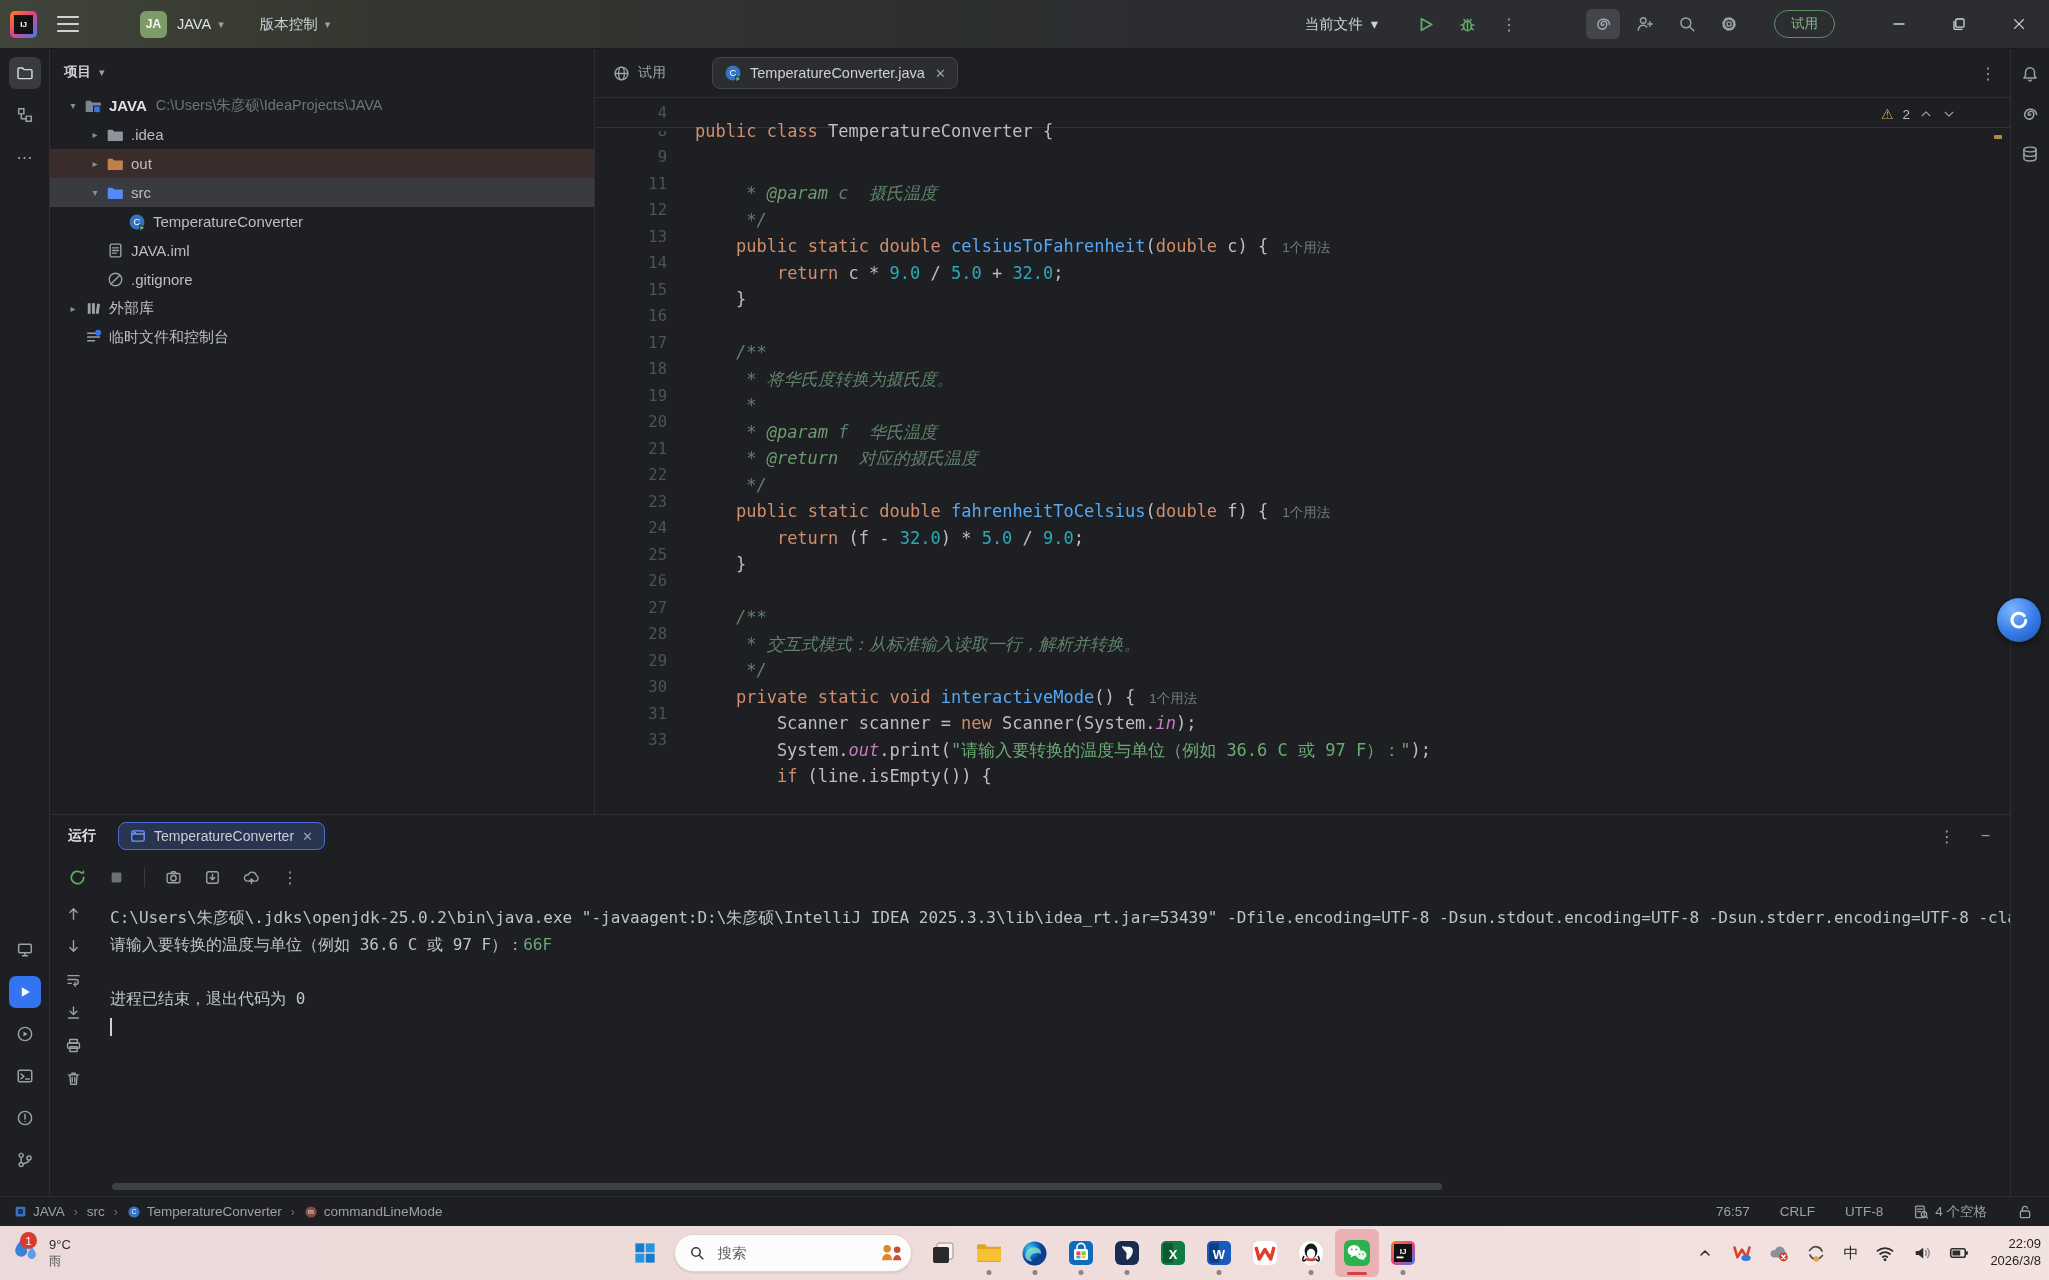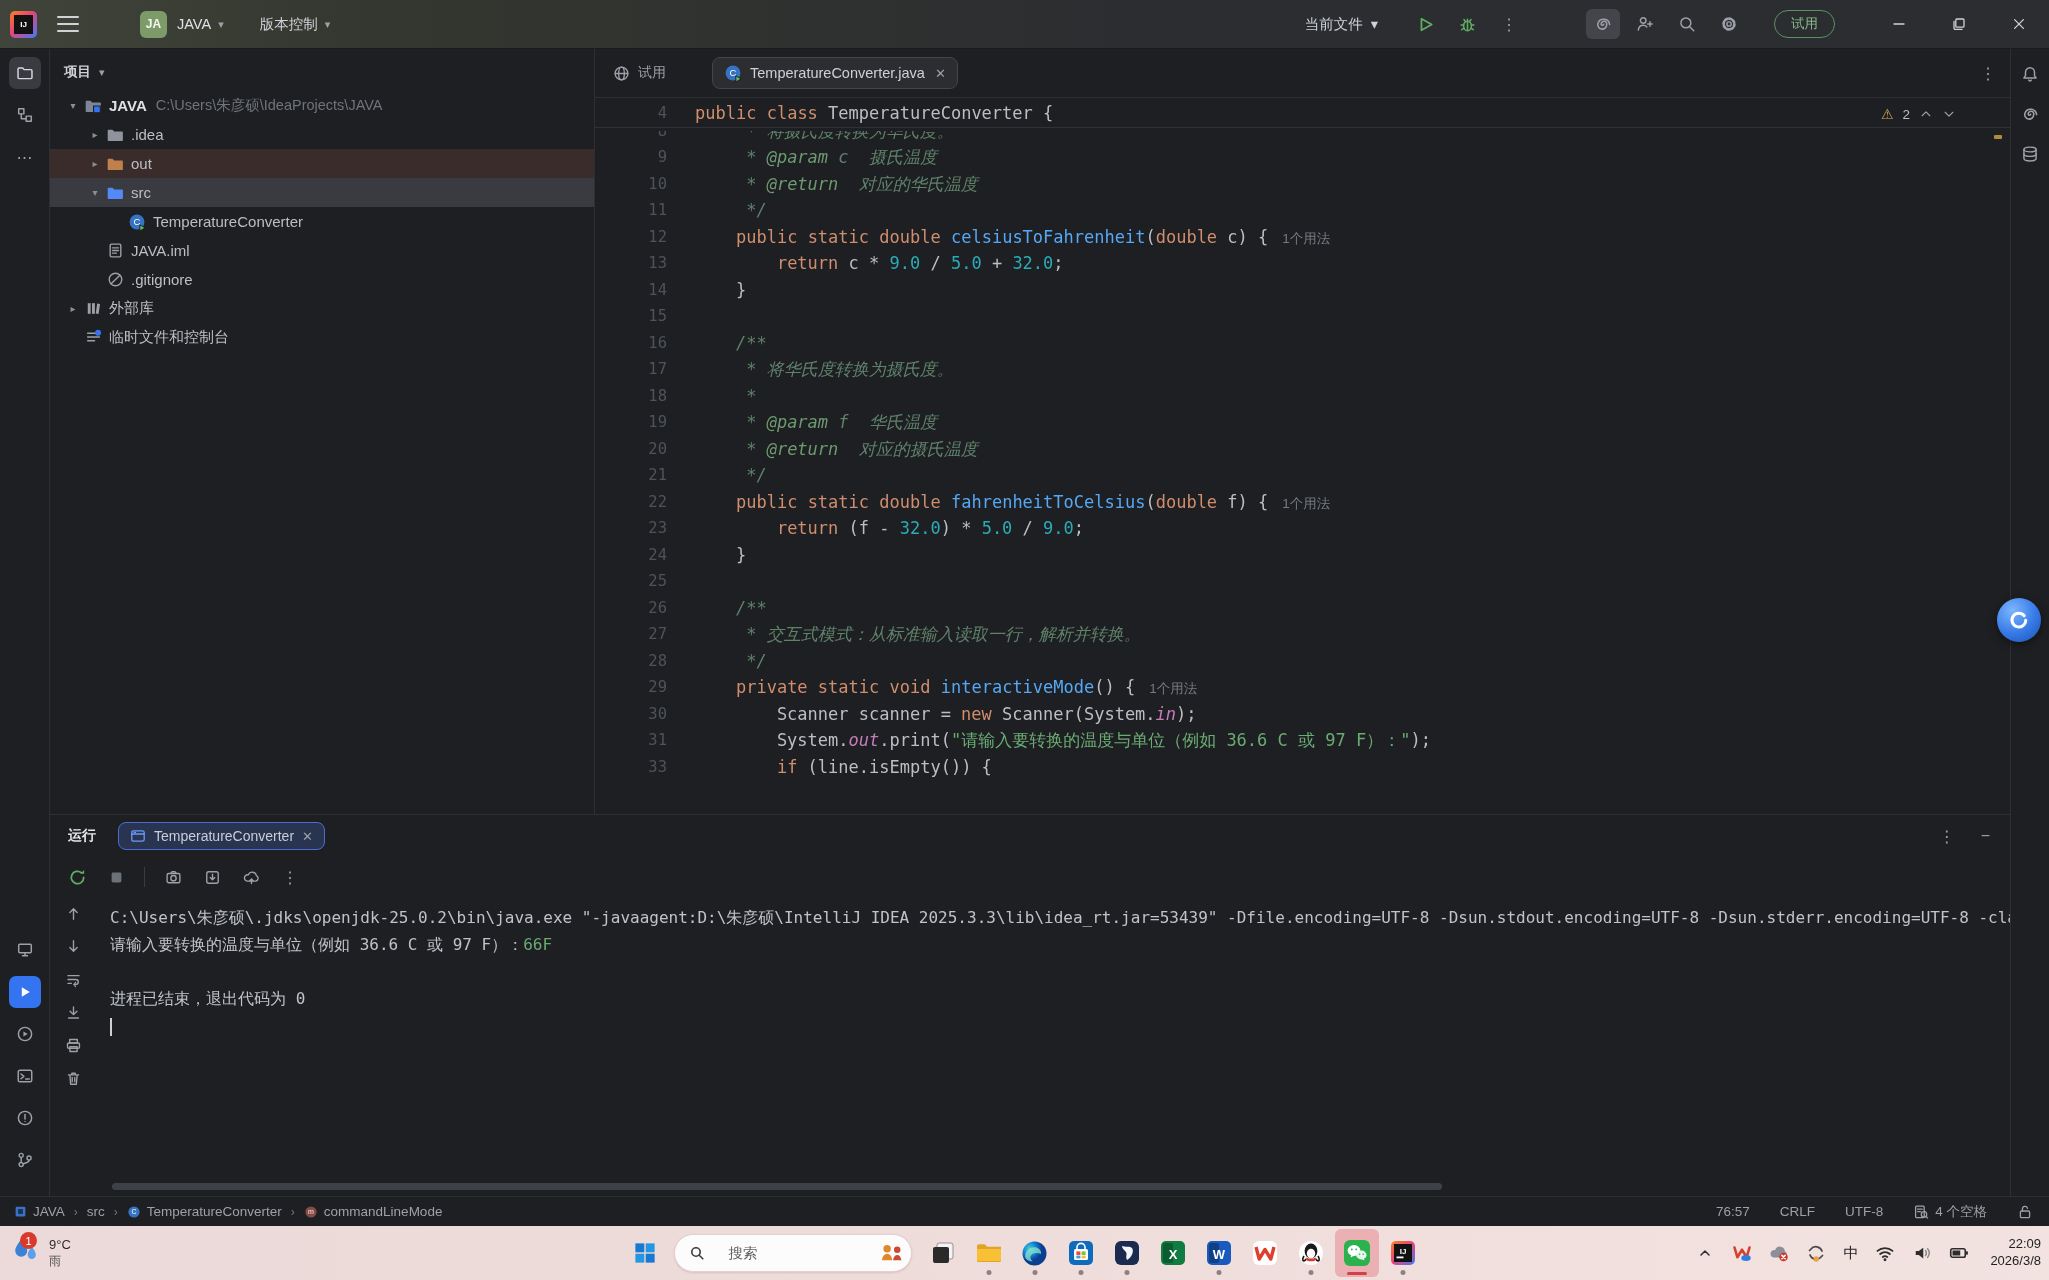--- a/index.html
+++ b/index.html
@@ -73,21 +73,21 @@
   .tabbar .kebab { margin-left:auto; color:#9da0a8; font-size:16px; cursor:pointer; }
 
   .code-font { font-family:"DejaVu Sans Mono","Liberation Mono",monospace; }
   .sticky { height:30px; flex:0 0 30px; display:flex; align-items:center; border-bottom:1px solid #303237;
     font-size:17px; background:#1e1f22; }
   .gutter { width:100px; flex:0 0 100px; text-align:right; padding-right:28px; color:#4e535b; font-size:15.5px; }
   .codearea { flex:1; overflow:hidden; padding-top:3px; position:relative; font-size:17px; line-height:26.5px; }
   .cl { display:flex; height:26.5px; }
   .cl.clip { height:13px; overflow:hidden; }
   .cl.clip .inner-shift { margin-top:-13px; }
-  .ct { white-space:pre; }
+  .ct { white-space:pre;margin-top:36px; }
   .tk-p{color:#bcbec4}.tk-k{color:#cf8e6d}.tk-d{color:#56a8f5}.tk-n{color:#2aacb8}
   .tk-c{color:#5f826b;font-style:italic}.tk-t{color:#6d9a6f;font-style:italic}
   .tk-s{color:#6aab73}.tk-f{color:#c77dbb;font-style:italic}
   .tk-h{color:#757982;font-family:"Liberation Sans",sans-serif;font-size:13.5px;font-style:normal;margin-left:14px;}
   .inspect { position:absolute; top:57px; right:54px; display:flex; align-items:center; gap:9px; font-size:13.5px; color:#bcbec4; }
   .inspect .warn { color:#d6ae58; font-size:14px; }
   .inspect .chv { color:#9da0a8; }
   .err-stripe { position:absolute; top:86px; right:8px; width:8px; height:4px; background:#b08c3e; border-radius:1px; }
 
   
@@ -134,21 +134,21 @@
   .weather { position:absolute; left:10px; top:0; height:54px; display:flex; align-items:center; gap:7px; cursor:pointer; }
   .wx-ic { position:relative; width:32px; height:34px; }
   .wx-badge { position:absolute; top:-4px; left:10px; min-width:17px; height:17px; border-radius:9px; background:#d83b2e;
     color:#fff; font-size:11px; display:flex; align-items:center; justify-content:center; padding:0 3px; }
   .wx-txt { display:flex; flex-direction:column; line-height:1.25; }
   .wx-t { font-size:13px; color:#2d2d2d; }
   .wx-c { font-size:12px; color:#4a4a4a; }
   .tb-center { display:flex; align-items:center; gap:9px; }
   .start-btn { width:40px; height:40px; display:flex; align-items:center; justify-content:center; border-radius:6px; cursor:pointer; }
   .search-pill { width:238px; height:38px; border-radius:19px; background:#fdfcfc; border:1px solid #e3d0cf;
-    display:flex; align-items:center; gap:24px; padding:0 6px 0 14px; cursor:pointer; box-shadow:0 1px 2px rgba(120,80,80,.18); }
+    display:flex; align-items:center; gap:13px; padding:0 6px 0 14px; cursor:pointer; box-shadow:0 1px 2px rgba(120,80,80,.18); }
   .search-pill .ph { color:#5f5f5f; font-size:14.5px; flex:1; }
   .appbtn { position:relative; width:44px; height:48px; display:flex; align-items:center; justify-content:center; border-radius:6px; cursor:pointer; }
   .appbtn .dot { position:absolute; bottom:2px; left:50%; transform:translateX(-50%); width:5px; height:5px; border-radius:3px; background:#8d8181; }
   .appbtn.active { background:rgba(226,120,130,.45); }
   .appbtn.active .dot { width:20px; height:3px; border-radius:2px; background:#d04343; }
   .tray { position:absolute; right:8px; top:0; height:54px; display:flex; align-items:center; gap:17px; }
   .tray .tric { display:flex; align-items:center; justify-content:center; width:20px; height:20px; cursor:pointer; }
   .ime { font-size:15px; color:#1f1f1f; cursor:pointer; }
   .clock { display:flex; flex-direction:column; align-items:flex-end; line-height:1.3; font-size:13px; color:#1f1f1f; cursor:pointer; margin-left:4px; }
 
@@ -439,24 +439,20 @@
           <div class="codearea code-font" id="codearea">
               <div class="cl clip">
                 <div class="inner-shift cl">
                   <span class="ln gutter">8</span>
                   <span class="ct"><span class="tk-c">     * 将摄氏度转换为华氏度。</span></span>
                 </div>
               </div>
               <div class="cl">
                 <span class="ln gutter">9</span>
                 <span class="ct"><span class="tk-c">     * </span><span class="tk-t">@param</span><span class="tk-c"> c  摄氏温度</span></span>
-              </div>
-              <div class="cl">
-                <span class="ln gutter">10</span>
-                <span class="ct"><span class="tk-c">     * </span><span class="tk-t">@return</span><span class="tk-c">  对应的华氏温度</span></span>
               </div>
               <div class="cl">
                 <span class="ln gutter">11</span>
                 <span class="ct"><span class="tk-c">     */</span></span>
               </div>
               <div class="cl">
                 <span class="ln gutter">12</span>
                 <span class="ct"><span class="tk-p">    </span><span class="tk-k">public</span><span class="tk-p"> </span><span class="tk-k">static</span><span class="tk-p"> </span><span class="tk-k">double</span><span class="tk-p"> </span><span class="tk-d">celsiusToFahrenheit</span><span class="tk-p">(</span><span class="tk-k">double</span><span class="tk-p"> c) {</span><span class="tk-h">1个用法</span></span>
               </div>
               <div class="cl">

